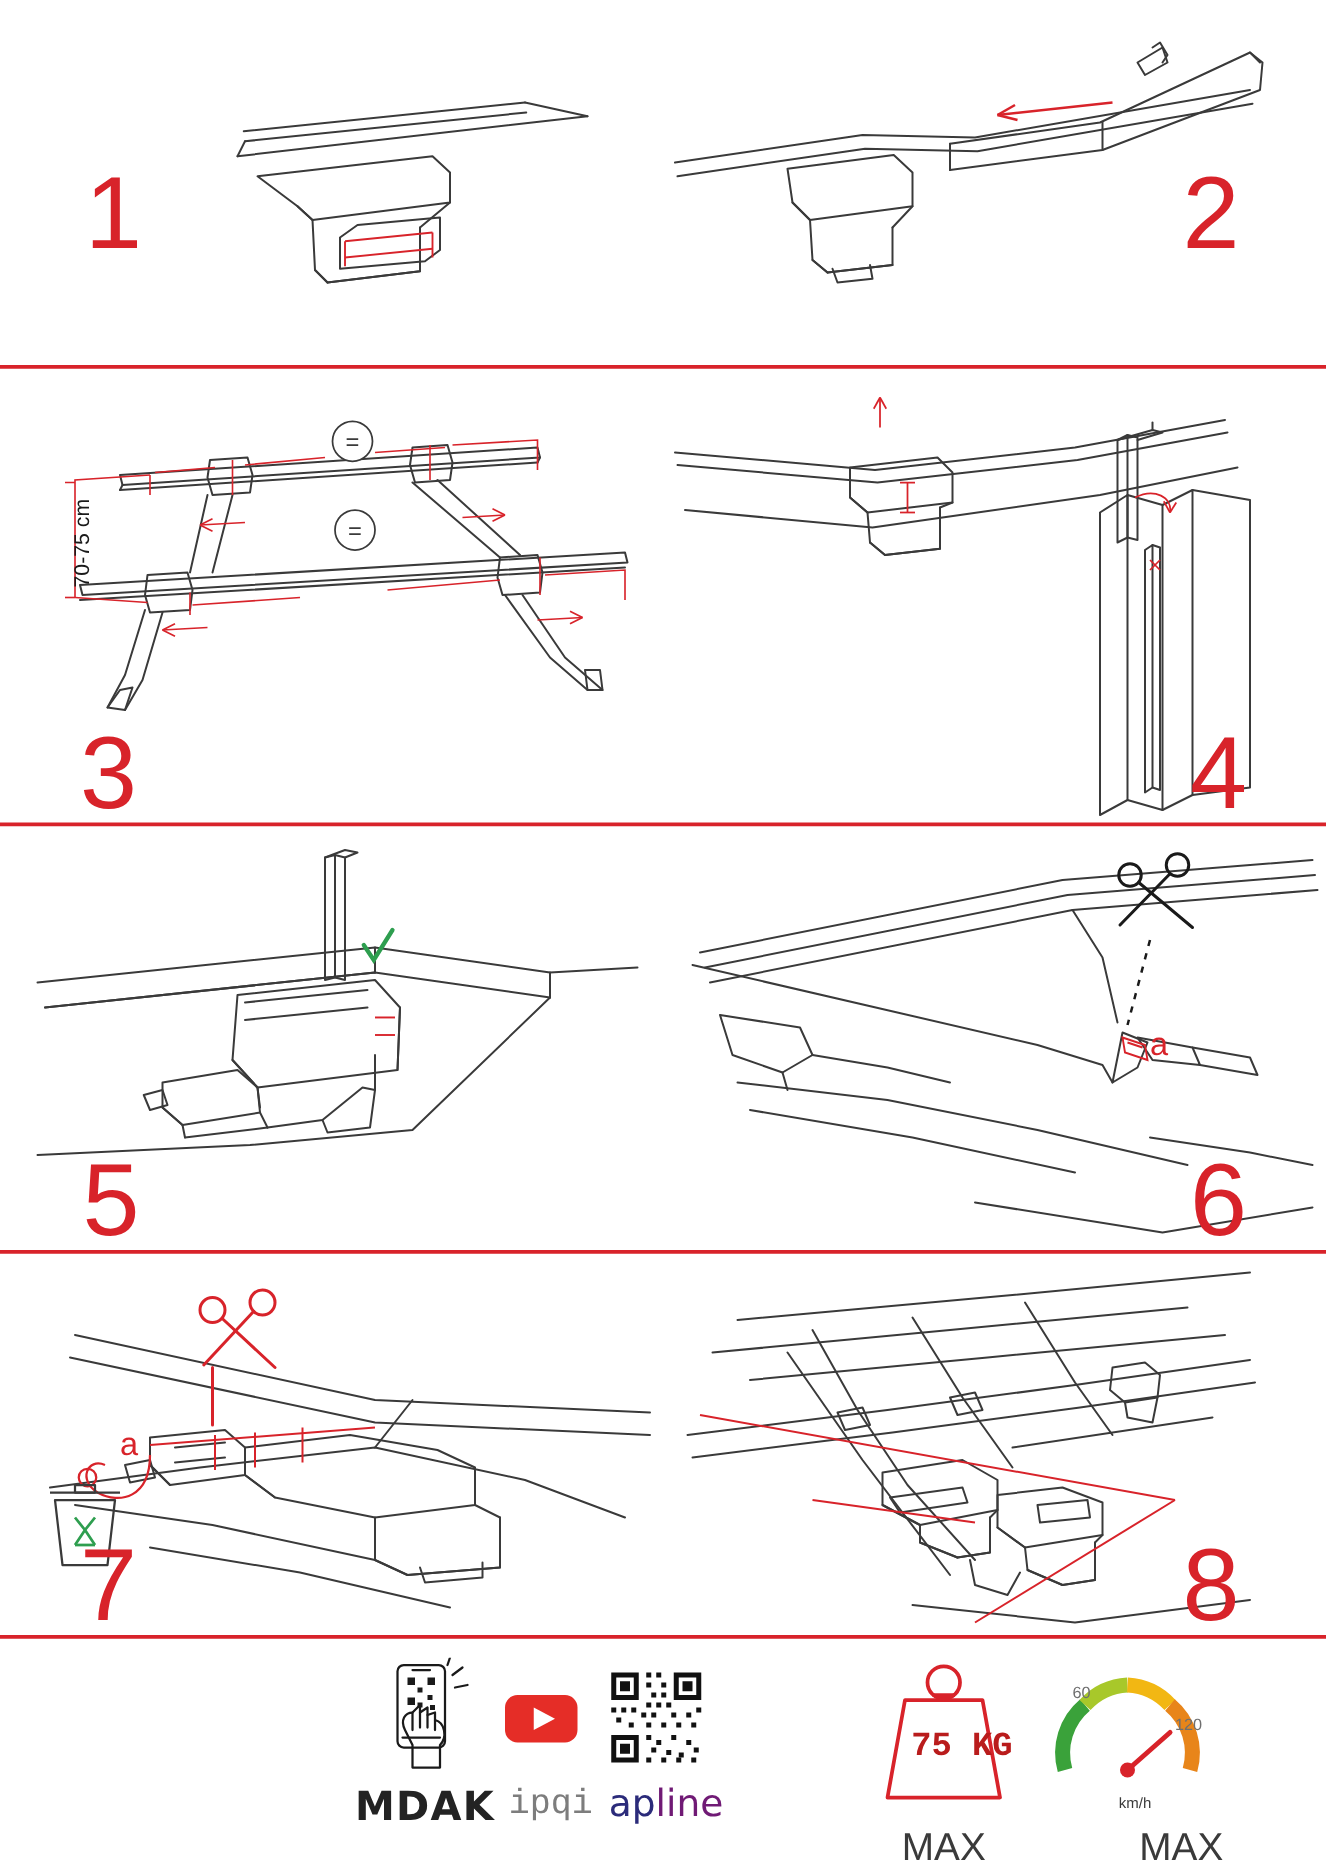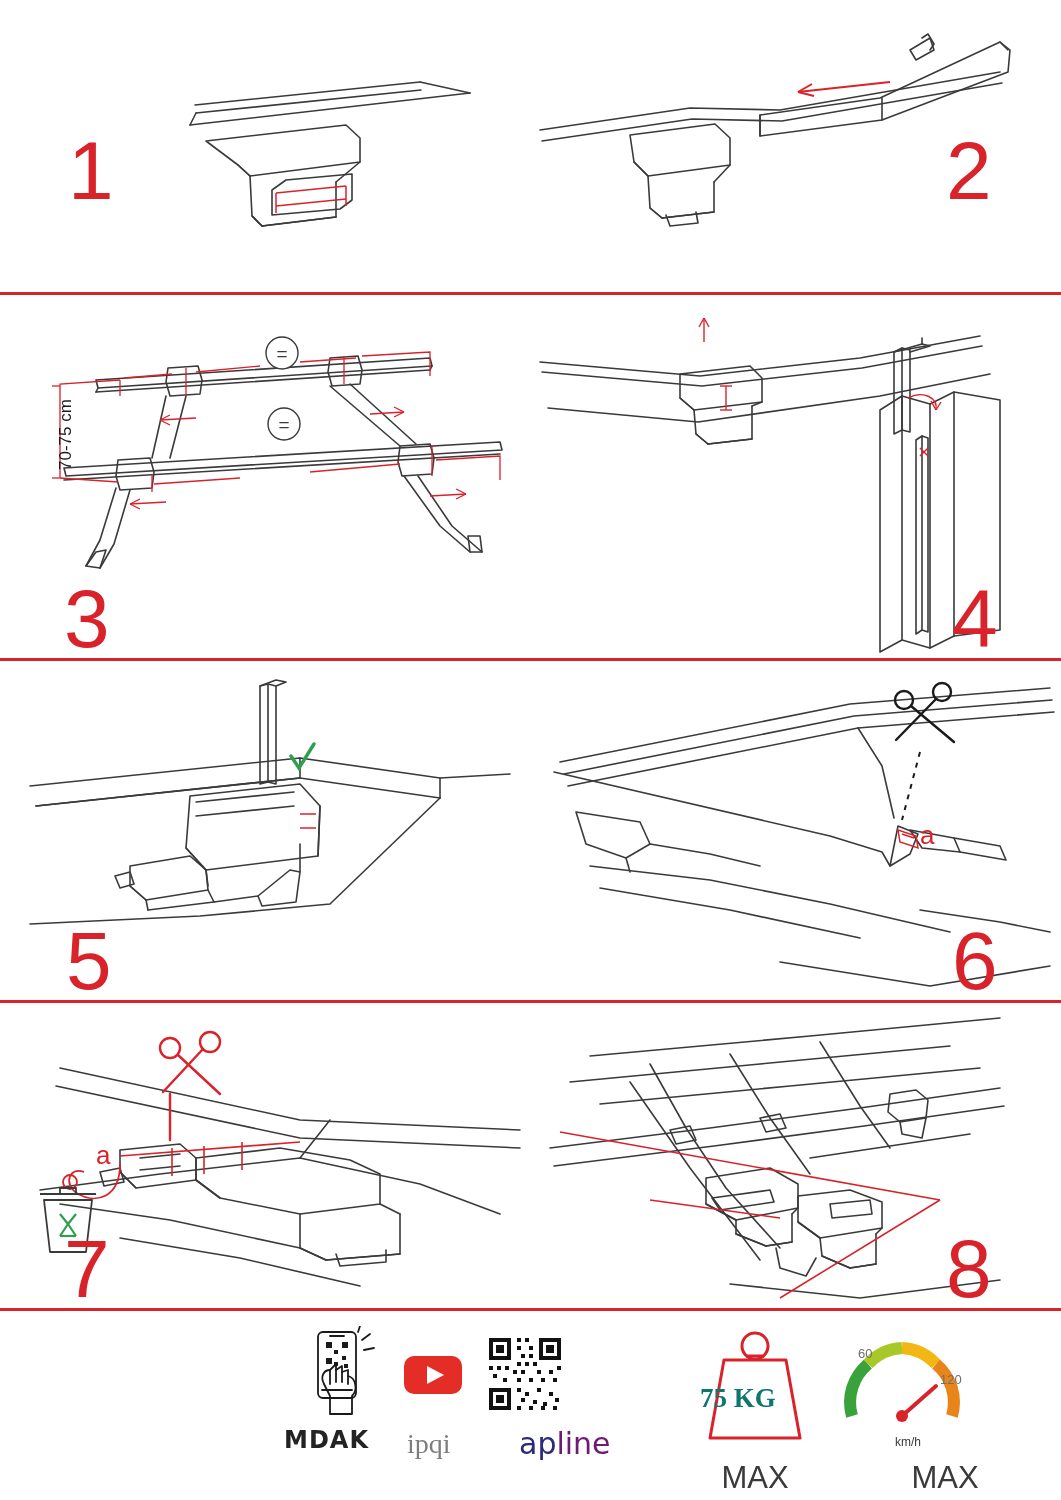--- a/index.html
+++ b/index.html
@@ -80,54 +80,54 @@
     letter-spacing: 0px;
     color: #232323;
   }
   .brand-accessory .part { color: #d8232a; }
 
   .logo-mdak {
     position: absolute;
     left: 284px;
     top: 118px;
     font-family: "DejaVu Sans", sans-serif;
-    font-size: 24px;
+    font-size: 32px;
     font-weight: 600;
     letter-spacing: 1px;
     color: #232323;
   }
   .logo-ipqi {
     position: absolute;
     left: 407px;
     top: 120px;
-    font-family: Liberation Serif, serif;
+    font-family: Liberation Mono, monospace;
     font-size: 28px;
     color: #7d7d7d;
   }
   .logo-apline {
     position: absolute;
     left: 487px;
     top: 118px;
     font-family: "DejaVu Sans", sans-serif;
     font-size: 30px;
     color: #2b2b7a;
   }
-  .logo-apline .ap { color: #2b2b7a; margin-left: 32px; }
+  .logo-apline .ap { color: #2b2b7a; }
   .logo-apline .line { color: #701a75; }
 
   .weight-label {
     position: absolute;
     left: 700px;
     top: 75px;
     width: 110px;
-    text-align: left;
-    font-family: Liberation Serif, serif;
+    text-align: right;
+    font-family: Liberation Mono, monospace;
     font-size: 27px;
     font-weight: bold;
-    color: #0f766e;
+    color: #b91c1c;
   }
   .max-1 {
     position: absolute;
     left: 690px;
     top: 152px;
     width: 130px;
     text-align: center;
     font-family: "Liberation Sans", sans-serif;
     font-size: 31px;
     color: #3a3a3a;

